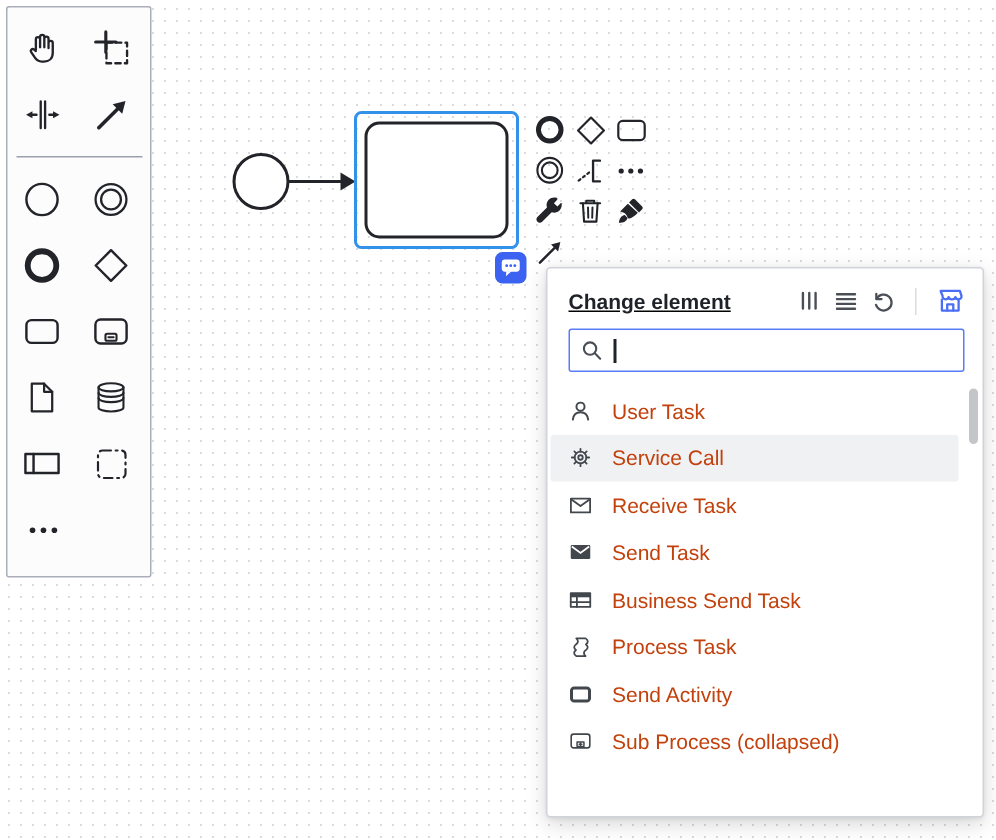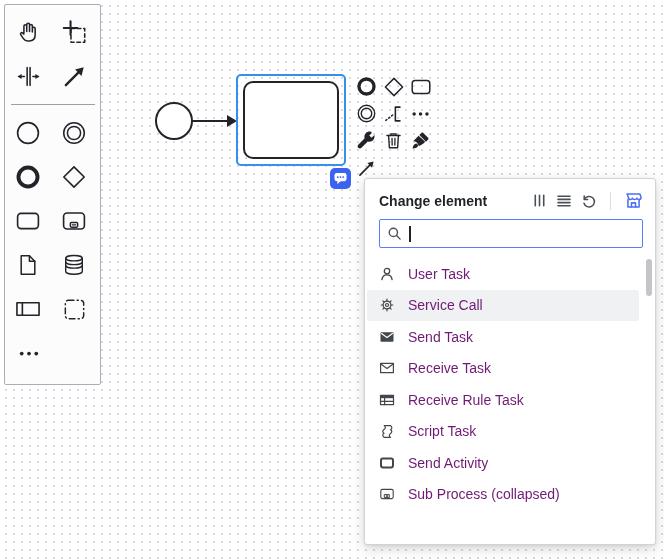--- a/index.html
+++ b/index.html
@@ -48,39 +48,39 @@
   
   .context-pad{position:absolute;left:353px;top:73px;display:grid;grid-template-columns:repeat(3,27px);grid-auto-rows:27px;}
   .cp-cell{display:flex;align-items:center;justify-content:center;cursor:pointer;}
 
   
   .popup{
     position:absolute;left:364px;top:178px;width:292px;height:367px;background:#fff;
     border:1px solid #d0d3da;border-radius:3px;box-sizing:border-box;
     box-shadow:0 4px 14px rgba(0,0,0,.16),0 1px 3px rgba(0,0,0,.08);
   }
-  .popup-header{display:flex;align-items:center;padding:12px 12px 9px 14px;}
+  .popup-header{display:flex;align-items:center;padding:12px 12px 9px 14px;text-decoration:underline;}
   .popup-title{flex:1;font-size:14px;font-weight:bold;color:#1f2329;}
   .hdr-icons{display:flex;align-items:center;gap:9px;}
   .hdr-btn{cursor:pointer;display:flex;align-items:center;justify-content:center;}
   .hdr-div{width:1px;height:18px;background:#dadce2;margin:0 4px;}
   .search-box{
     margin:0 12px 8px 14px;height:29px;border:1px solid var(--search-border,#5b7cf7);
     border-radius:2px;display:flex;align-items:center;padding:0 7px;box-sizing:border-box;position:relative;
   }
   .search-box input{
     border:none;outline:none;background:transparent;flex:1;font:14px "Liberation Sans",sans-serif;
     color:#1f2329;padding:0 0 0 7px;min-width:0;
   }
   .caret{width:1.5px;height:16px;background:#1f2329;animation:blink 1.1s steps(1) infinite;}
   @keyframes blink{50%{opacity:0;}}
   .popup-list{position:relative;padding:2px 0 0 2px;}
   .p-item{
     display:flex;align-items:center;gap:13px;height:31.5px;padding-left:12px;margin-right:16px;
-    border-radius:2px;cursor:pointer;color:#701a75;font-size:14px;
+    border-radius:2px;cursor:pointer;color:#c2410c;font-size:14px;
   }
   .p-item.selected{background:#f0f1f3;}
   .p-item .p-icn{width:16px;display:flex;justify-content:center;}
   .scroll-thumb{position:absolute;right:3px;top:80px;width:6px;height:37px;border-radius:3px;background:#c3c5c9;cursor:pointer;}
 
   .list-stroke{stroke:#42474e;fill:none;stroke-linecap:round;stroke-linejoin:round;}
   .list-fill{fill:#42474e;stroke:none;}
   .hdr-stroke{stroke:#4a4f56;fill:none;stroke-linecap:round;stroke-linejoin:round;}
 </style>
 </head>
@@ -320,52 +320,52 @@
           <circle class="list-stroke" stroke-width="1.2" cx="8" cy="8" r="3.9"></circle>
           <circle class="list-stroke" stroke-width="1.2" cx="8" cy="8" r="1.5"></circle>
           <path class="list-stroke" stroke-width="1.2" d="M8 2.2v1.9 M8 11.9v1.9 M2.2 8h1.9 M11.9 8h1.9 M3.9 3.9l1.3 1.3 M10.8 10.8l1.3 1.3 M12.1 3.9l-1.3 1.3 M5.2 10.8l-1.3 1.3"></path>
         </svg>
           </span>
         <span>Service Call</span>
       </div>
       <div class="p-item">
         <span class="p-icn">
             <svg width="16" height="16" viewBox="0 0 16 16">
+          <rect class="list-stroke" stroke-width="1.2" x="1.6" y="3.4" width="12.8" height="9.2"></rect>
+          <path class="list-stroke" stroke-width="1.2" d="M2.2 4.2 8 8.4l5.8-4.2"></path>
+        </svg>
+          </span>
+        <span>Receive Task</span>
+      </div>
+      <div class="p-item">
+        <span class="p-icn">
+            <svg width="16" height="16" viewBox="0 0 16 16">
           <rect class="list-fill" x="1.5" y="3.3" width="13" height="9.4" rx="0.8"></rect>
           <path fill="none" stroke="#fff" stroke-width="1.2" d="M2.2 4.3 8 8.6l5.8-4.3"></path>
         </svg>
           </span>
         <span>Send Task</span>
-      </div>
-      <div class="p-item">
-        <span class="p-icn">
-            <svg width="16" height="16" viewBox="0 0 16 16">
-          <rect class="list-stroke" stroke-width="1.2" x="1.6" y="3.4" width="12.8" height="9.2"></rect>
-          <path class="list-stroke" stroke-width="1.2" d="M2.2 4.2 8 8.4l5.8-4.2"></path>
-        </svg>
-          </span>
-        <span>Receive Task</span>
       </div>
       <div class="p-item">
         <span class="p-icn">
             <svg width="16" height="16" viewBox="0 0 16 16">
           <rect class="list-fill" x="1.5" y="3.4" width="13" height="2.8"></rect>
           <rect class="list-stroke" stroke-width="1.2" x="1.5" y="3.4" width="13" height="9.2"></rect>
           <path class="list-stroke" stroke-width="1.2" d="M1.5 9.4h13 M5.6 6.2v6.4"></path>
         </svg>
           </span>
-        <span>Receive Rule Task</span>
+        <span>Business Send Task</span>
       </div>
       <div class="p-item">
         <span class="p-icn">
             <svg width="16" height="16" viewBox="0 0 16 16">
           <path class="list-stroke" stroke-width="1.2" d="M11.4 2.6H5.2c1.5 1.4 1.5 2.8-.2 4-1.6 1.2-1.6 2.5 0 3.7-1.7 1.3-1.7 2.7.2 4.1h6.2c-1.5-1.4-1.5-2.8.2-4 1.6-1.2 1.6-2.5 0-3.7 1.7-1.3 1.7-2.7-.2-4.1z"></path>
         </svg>
           </span>
-        <span>Script Task</span>
+        <span>Process Task</span>
       </div>
       <div class="p-item">
         <span class="p-icn">
             <svg width="16" height="16" viewBox="0 0 16 16">
           <rect class="list-stroke" stroke-width="2" x="2" y="3.6" width="12" height="8.8" rx="1.8"></rect>
         </svg>
           </span>
         <span>Send Activity</span>
       </div>
       <div class="p-item">

